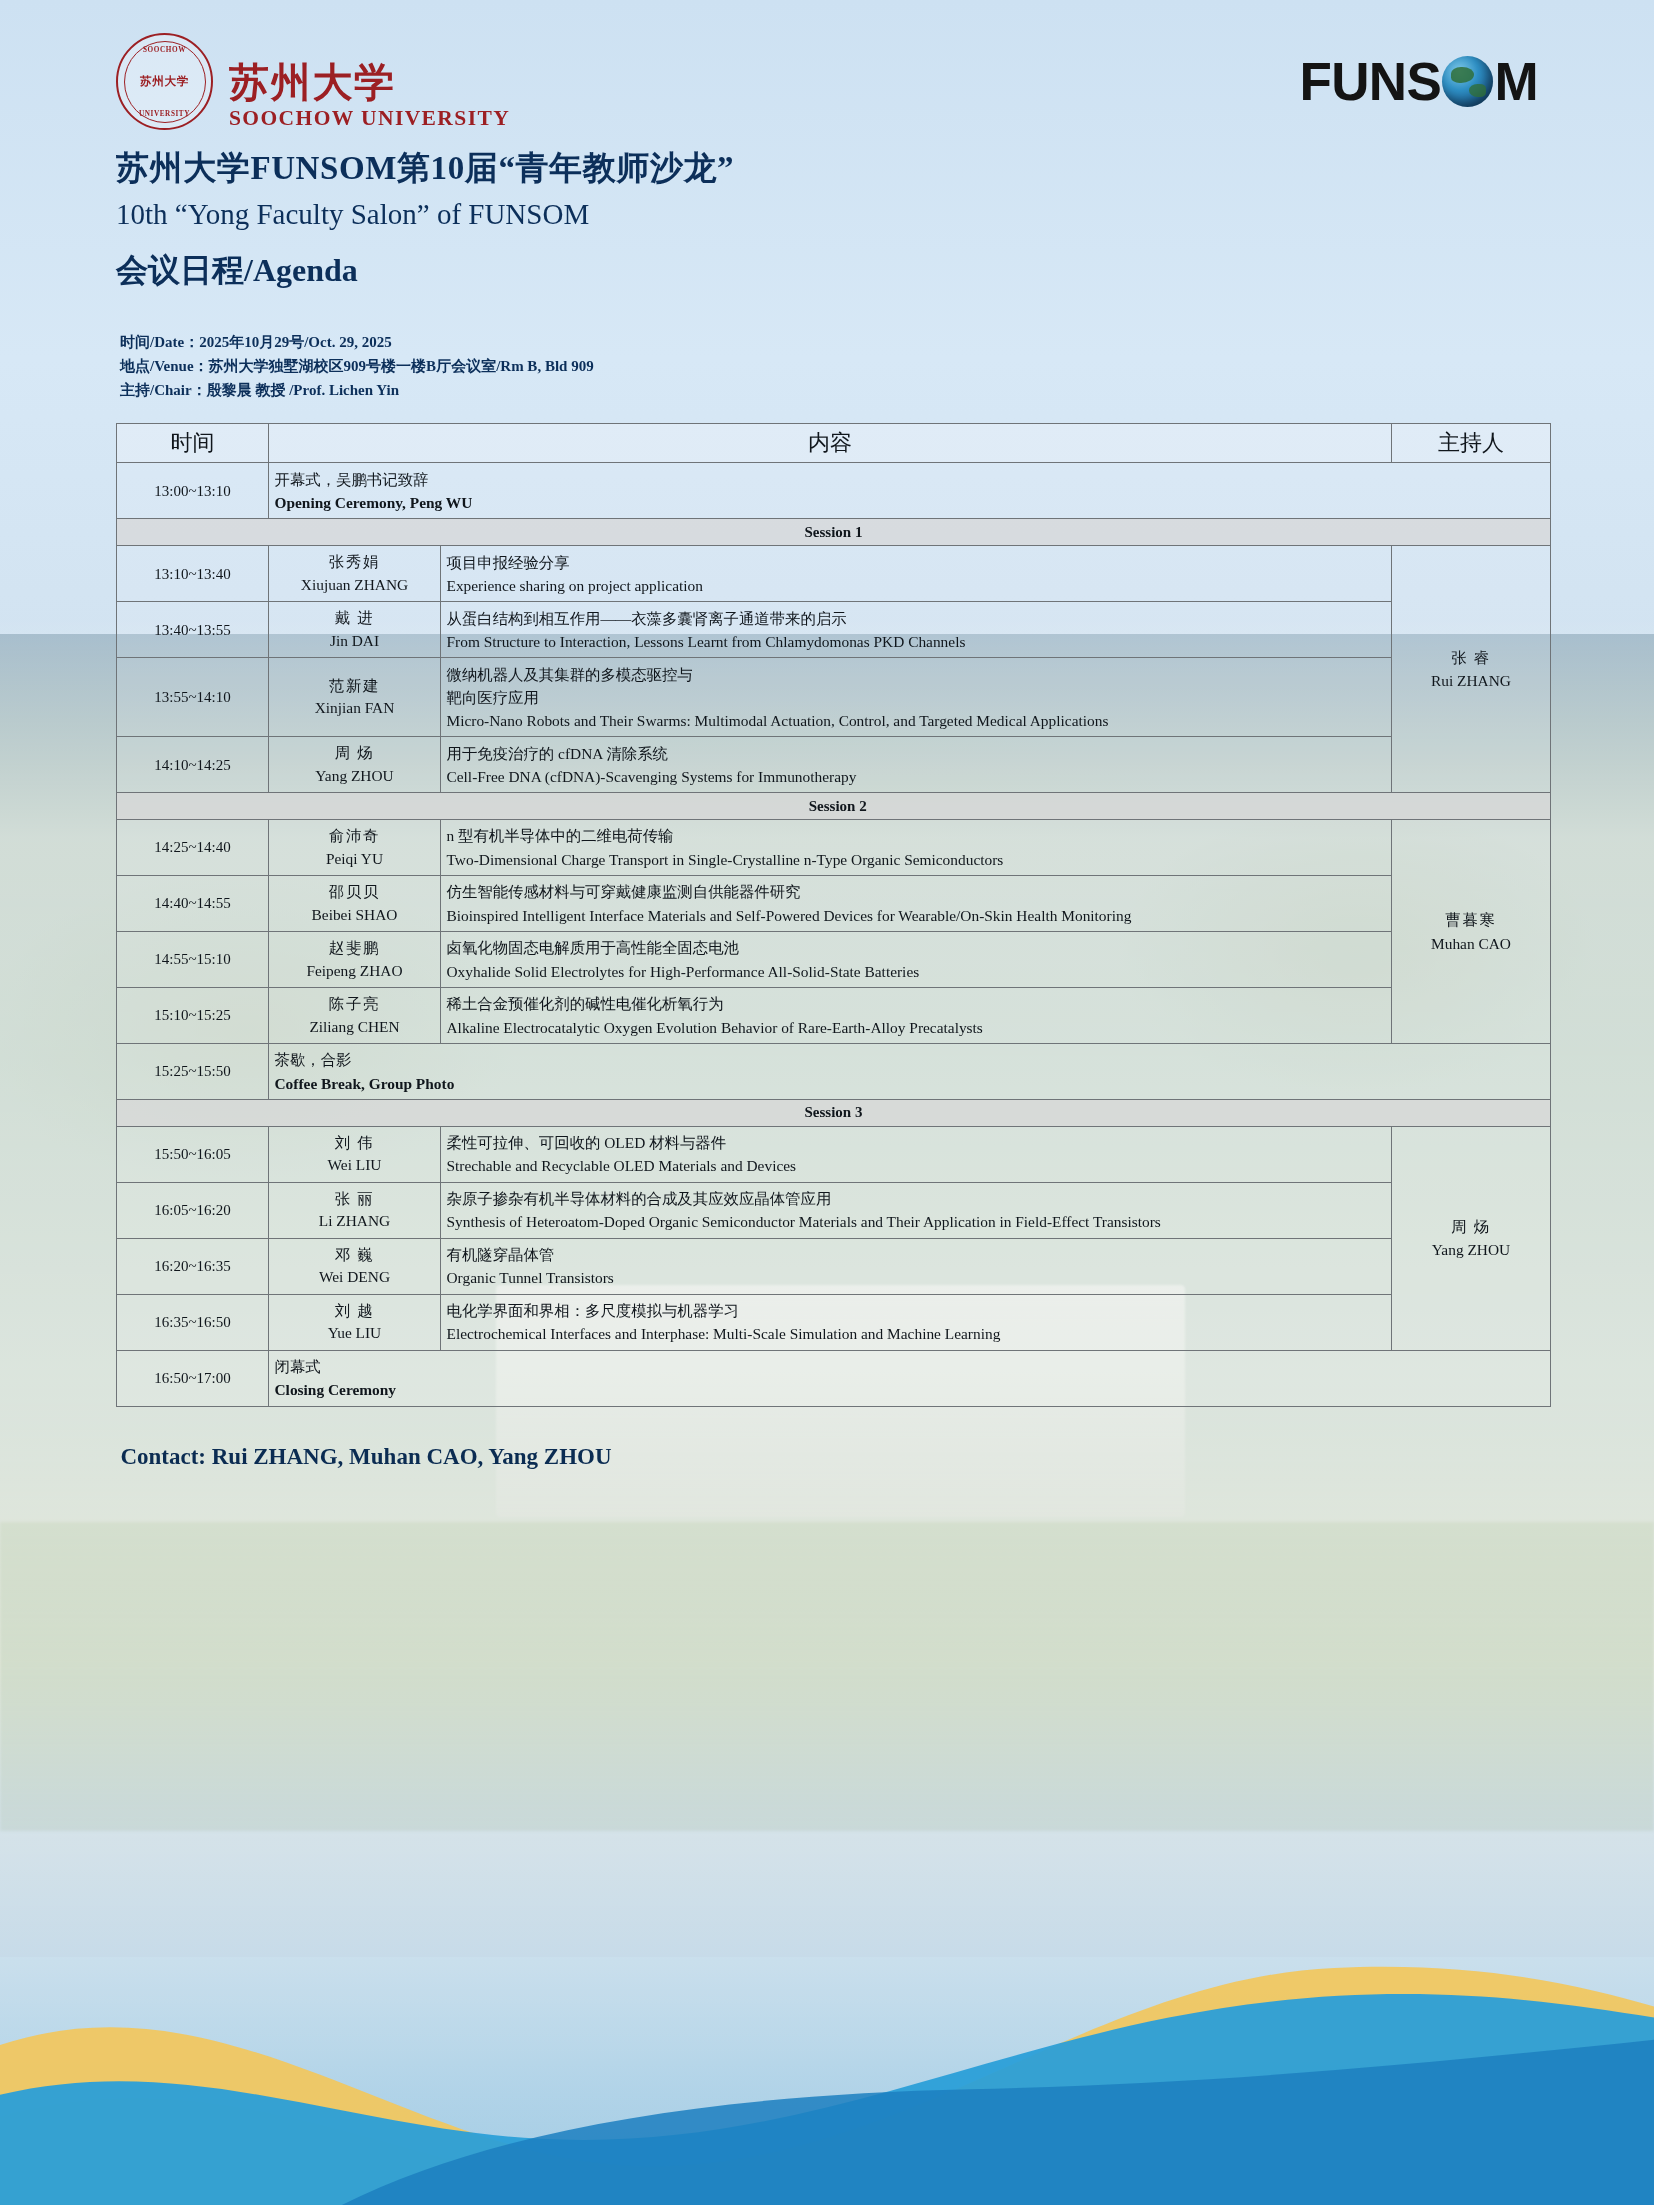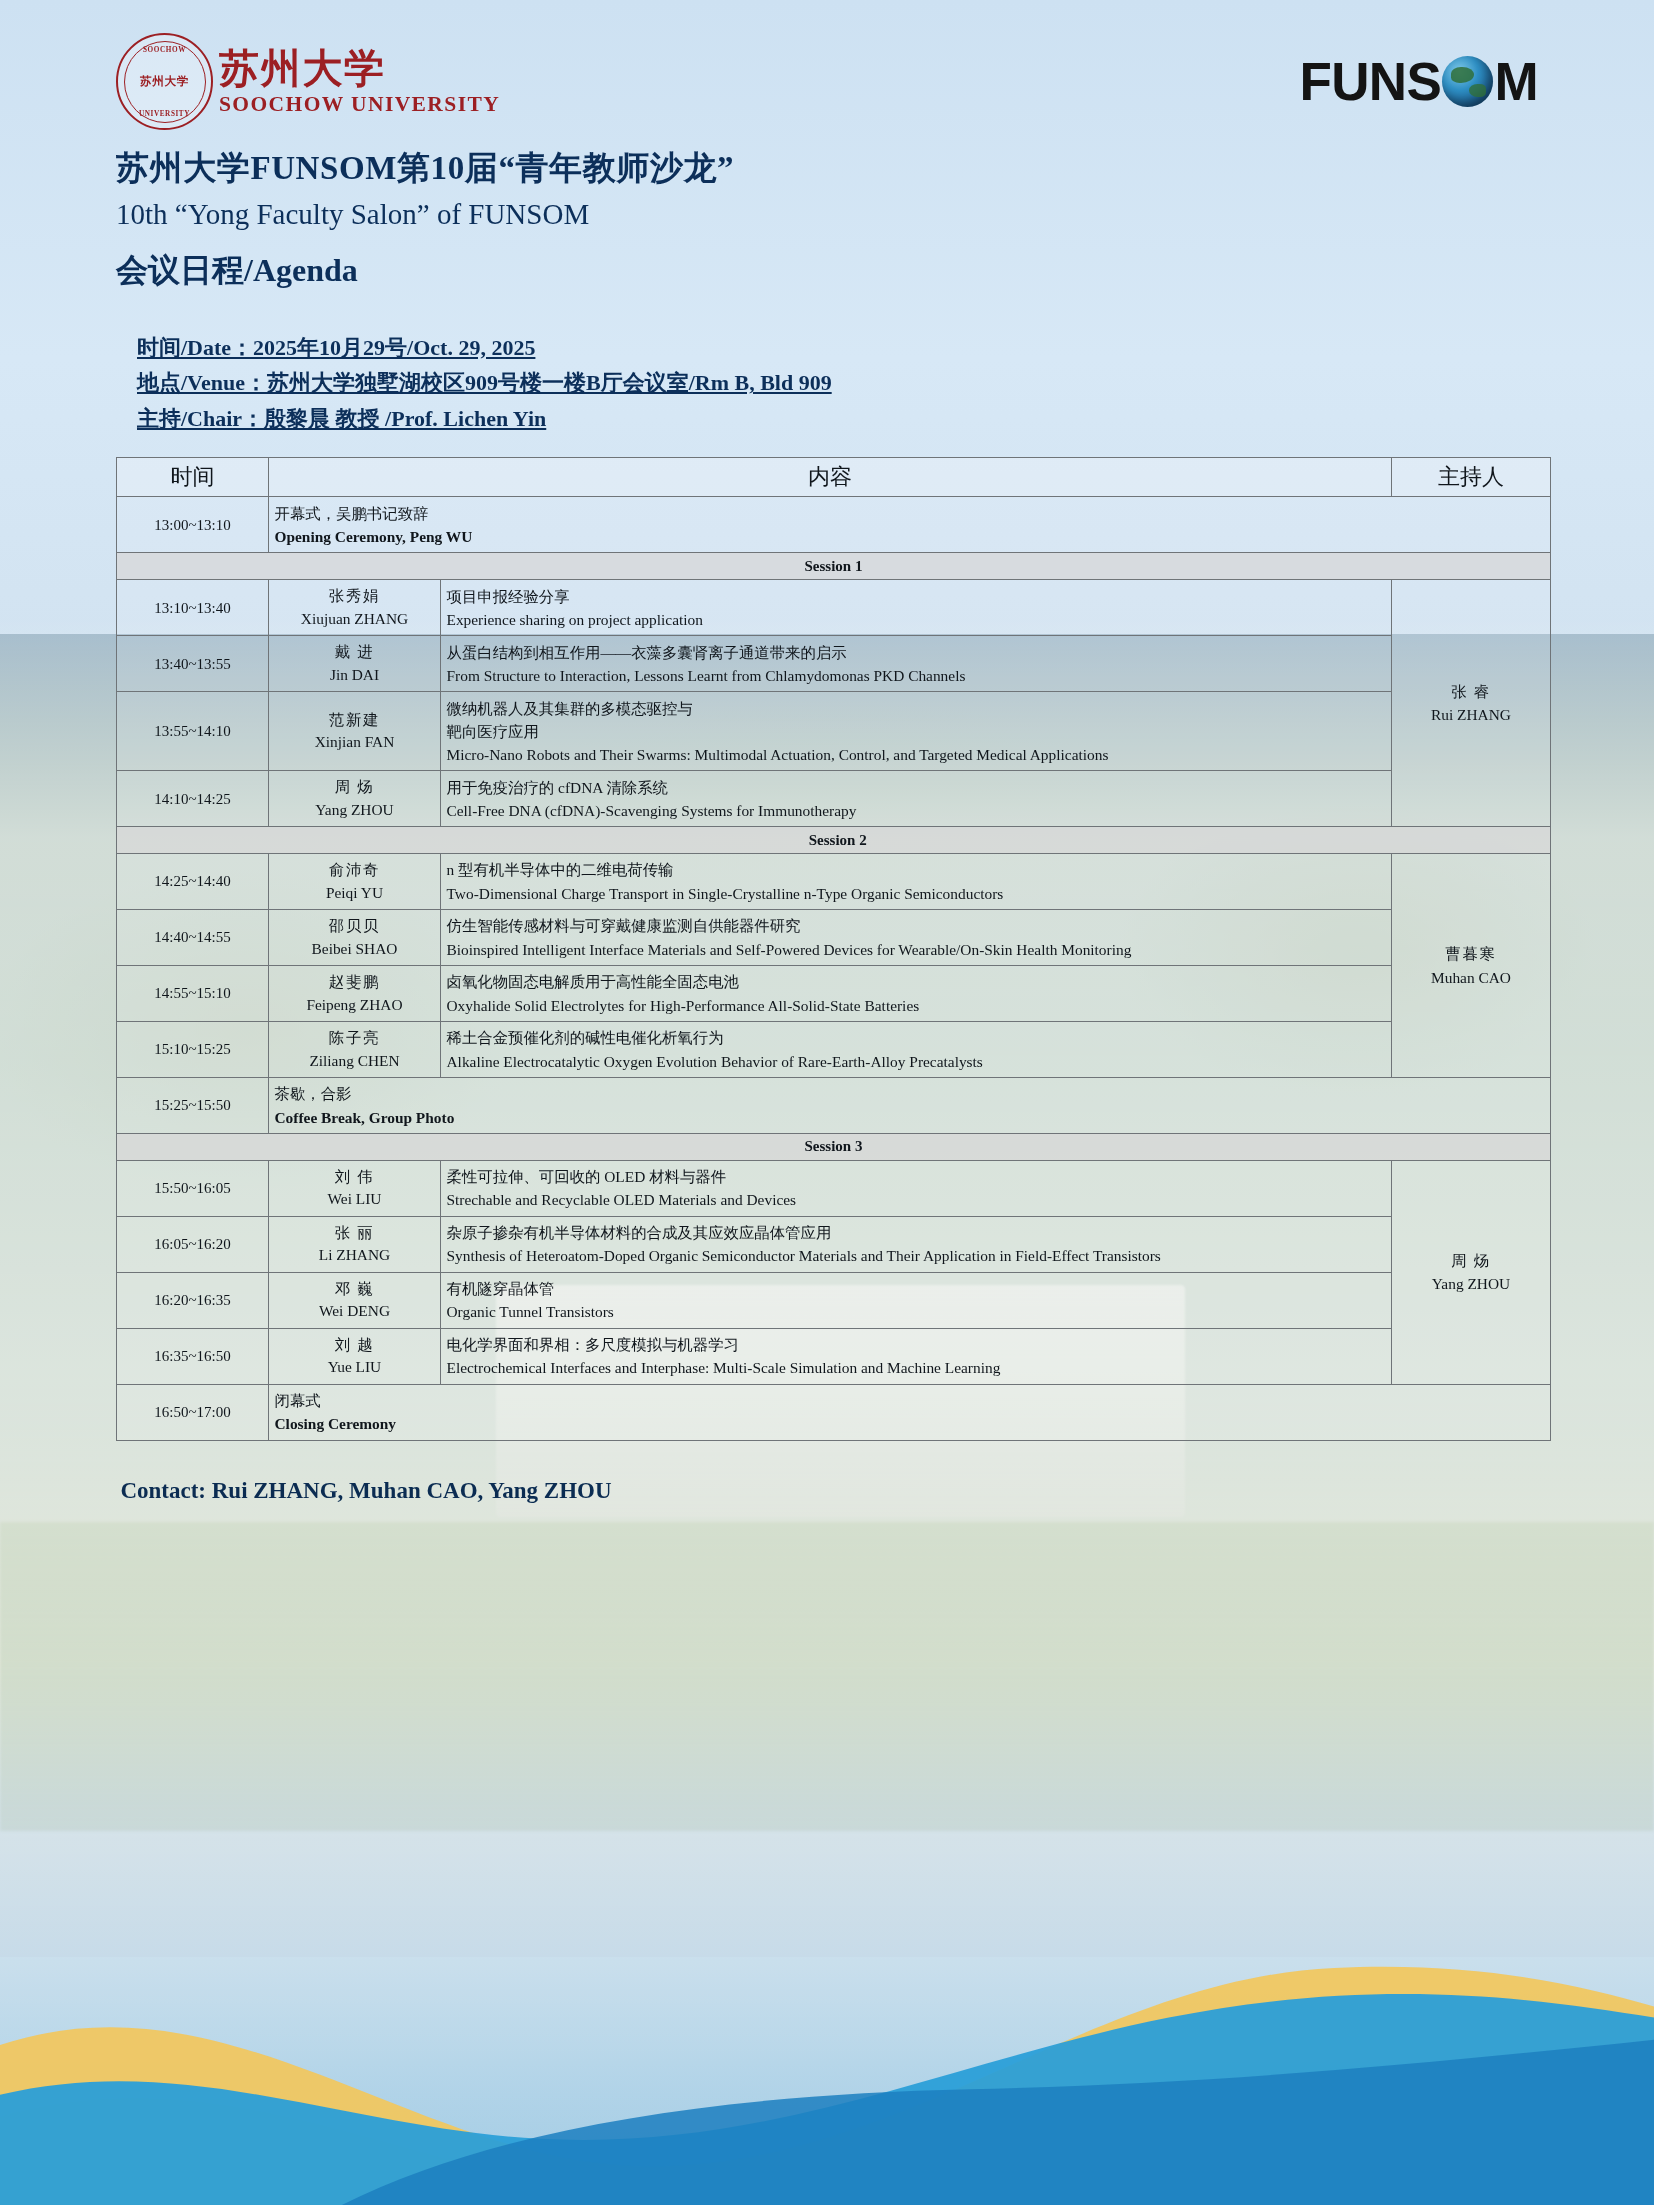--- a/index.html
+++ b/index.html
@@ -89,22 +89,22 @@
   .header-row {
     display: flex;
     align-items: center;
     justify-content: space-between;
     padding-top: 47px;
     height: 116px;
     box-sizing: border-box;
   }
   .brand-left {
     display: flex;
-    align-items: center;
-    gap: 6px;
+    align-items: flex-end;
+    gap: 16px;
   }
   .seal {
     width: 97px;
     height: 97px;
     border-radius: 50%;
     border: 2.2px solid #9c1f23;
     position: relative;
     box-sizing: border-box;
     background: rgba(255,255,255,0.25);
   }
@@ -220,26 +220,25 @@
     margin-top: 3.3px;
   }
   .title-agenda {
     font-size: 32px;
     font-weight: bold;
     margin-top: 14.3px;
   }
 
   .meta {
     margin-top: 37px;
-    margin-left: 21px;
+    margin-left: 4px;
     color: #0c2f5a;
-    font-size: 22px;
+    font-size: 15px;
     font-weight: bold;
     line-height: 1.62;
-    text-decoration: underline;
   }
 
   
   table.agenda {
     margin-top: 20px;
     width: 1435px;
     border-collapse: collapse;
     table-layout: fixed;
     background: rgba(255,255,255,0.10);
   }

